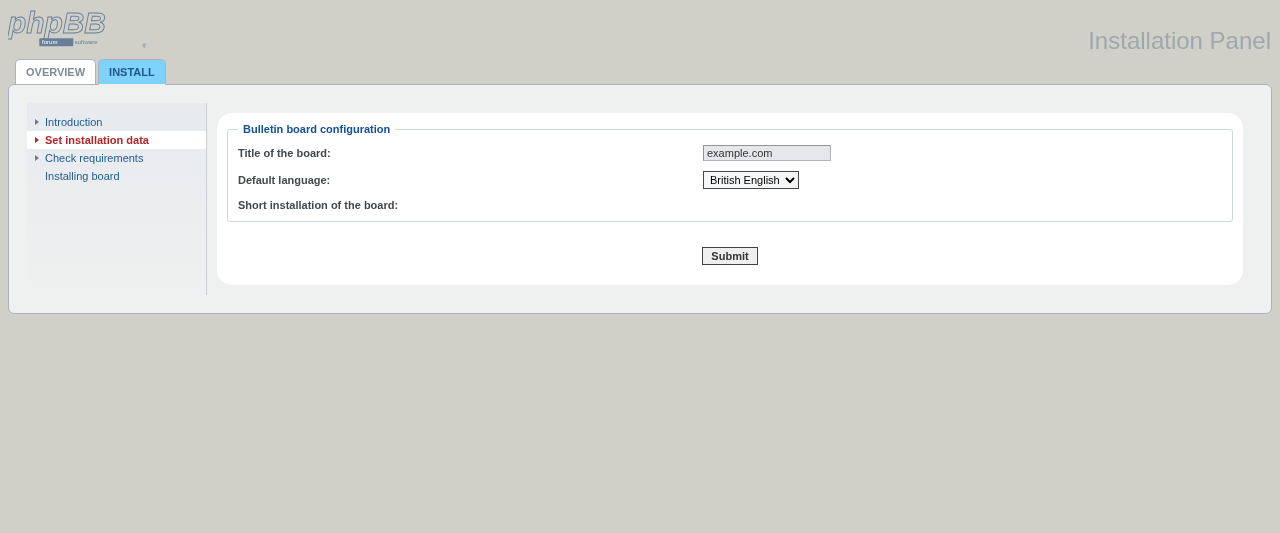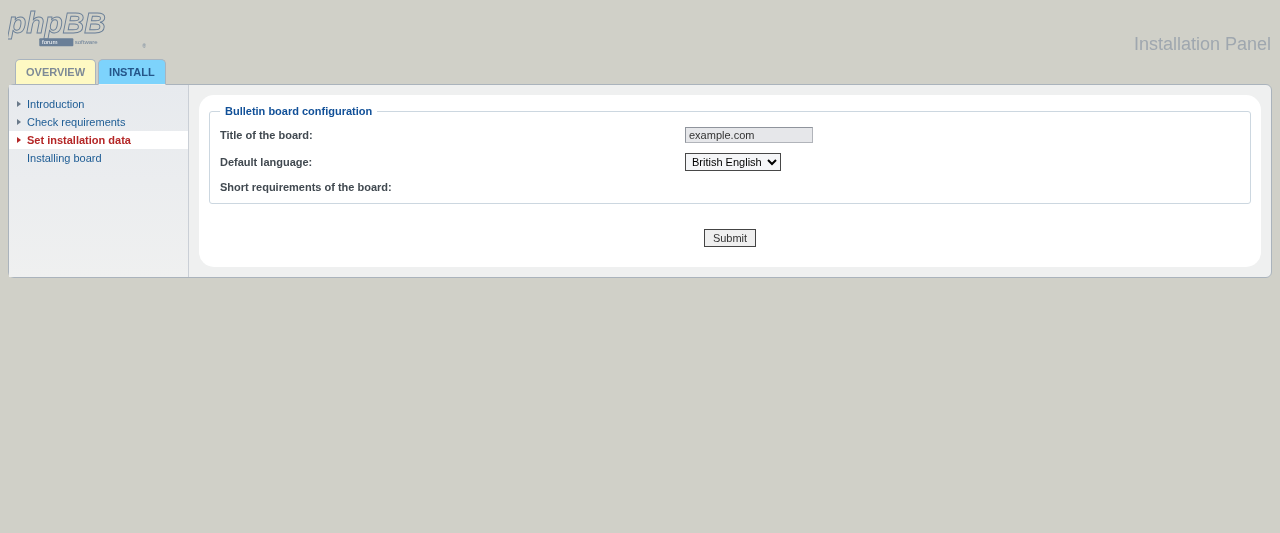--- a/index.html
+++ b/index.html
@@ -18,32 +18,32 @@
       justify-content: space-between;
       align-items: flex-end;
       padding: 5px 8px 0 8px;
     }
     .logo {
       width: 140px;
       height: 48px;
     }
     .panel-title {
       color: #9fa7af;
-      font-size: 18px;
+      font-size: 24px;
       font-weight: normal;
       margin-top: 10px;
       margin-right: 1px;
     }
     .tabs {
       display: flex;
       padding-left: 15px;
       margin-top: 4px;
     }
     .tab {
-      background-color: #fef9c3;
+      background-color: #ffffff;
       border: 1px solid #a9b4bf;
       border-bottom: none;
       border-radius: 5px 5px 0 0;
       padding: 6px 10px;
       margin-right: 2px;
       color: #7e8a96;
       font-size: 11px;
       font-weight: bold;
       cursor: pointer;
     }
@@ -54,21 +54,21 @@
       margin-bottom: -1px;
       position: relative;
       z-index: 2;
     }
     .main-body {
       border: 1px solid #aab3bc;
       margin: 0 8px 8px 8px;
       border-radius: 6px;
       background-color: #eff0f0;
       display: flex;
-      padding: 0;
+      padding: 18px;
     }
     .sidebar {
       width: 180px;
       padding: 10px 0;
       border-right: 1px solid #cacfd6;
       background: linear-gradient(to bottom, #e7eaee 0%, #eff0f0 100%);
     }
     .sidebar-item {
       display: flex;
       align-items: center;
@@ -161,21 +161,21 @@
     }
     .submit-row {
       text-align: center;
       padding: 10px 0;
     }
     .submit-button {
       background-color: #efefef;
       border: 1px solid #444;
       padding: 2px 8px;
       font-size: 11px;
-      font-weight: normal;
+      font-weight: bold;
       color: #333;
       cursor: pointer;
     }
   </style>
 </head>
 <body>
 
 <div class="page-header">
   <div>
     <svg class="logo" viewBox="0 0 300 100">
@@ -193,27 +193,27 @@
   <div class="tab">OVERVIEW</div>
   <div class="tab active">INSTALL</div>
 </div>
 
 <div class="main-body">
   <div class="sidebar">
     <div class="sidebar-item completed">
       <span class="arrow-icon"></span>
       <span>Introduction</span>
     </div>
+    <div class="sidebar-item current">
+      <span class="arrow-icon"></span>
+      <span>Set installation data</span>
+    </div>
     <div class="sidebar-item completed">
       <span class="arrow-icon"></span>
       <span>Check requirements</span>
-    </div>
-    <div class="sidebar-item current">
-      <span class="arrow-icon"></span>
-      <span>Set installation data</span>
     </div>
     <div class="sidebar-item pending">
       <span class="arrow-icon"></span>
       <span>Installing board</span>
     </div>
   </div>
 
   <div class="content-area">
     <div class="content-panel">
       <fieldset>
@@ -229,21 +229,21 @@
         <div class="form-row">
           <div class="form-label">Default language:</div>
           <div class="form-control">
             <select>
               <option>British English</option>
             </select>
           </div>
         </div>
 
         <div class="form-row">
-          <div class="form-label">Short requirements of the board:</div>
+          <div class="form-label">Short installation of the board:</div>
         </div>
       </fieldset>
 
       <div class="submit-row">
         <button class="submit-button">Submit</button>
       </div>
     </div>
   </div>
 </div>
 

